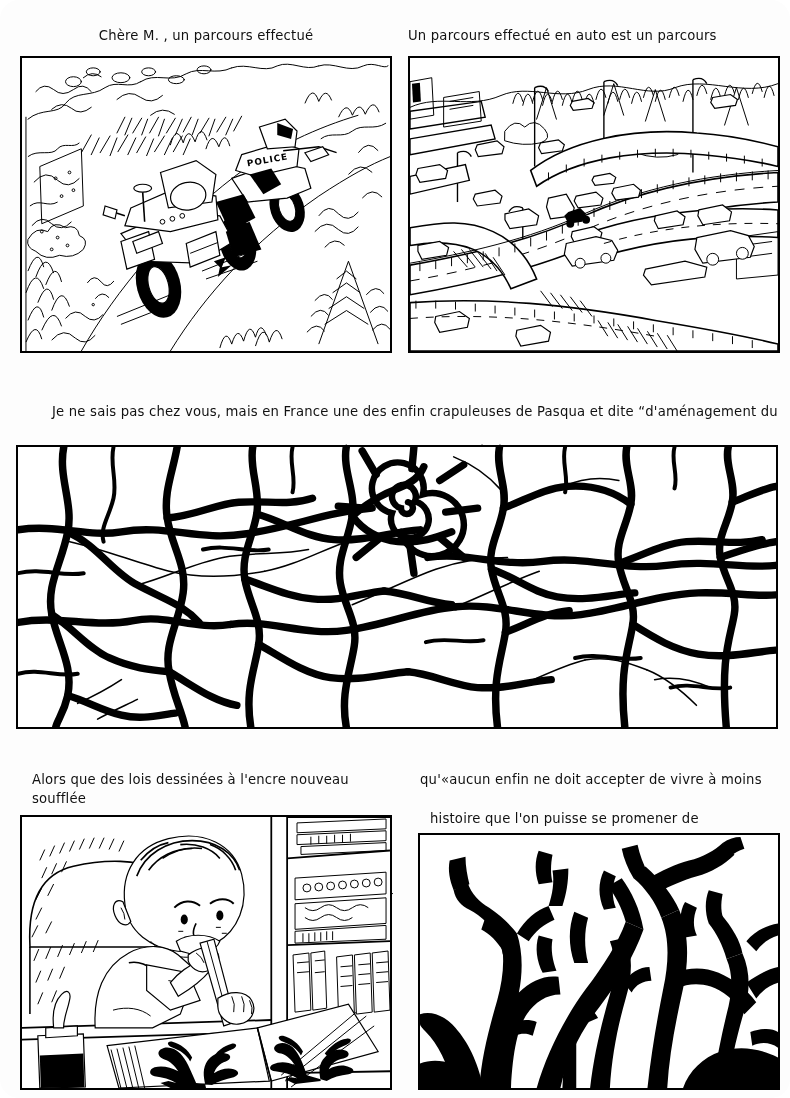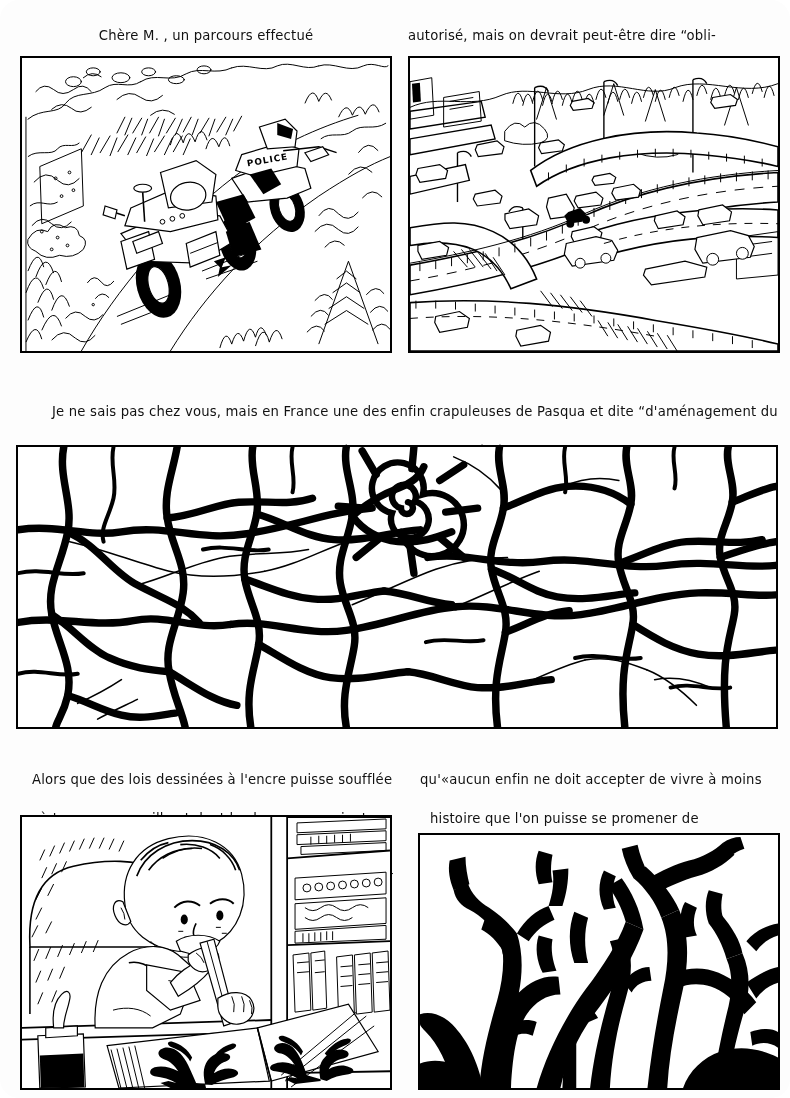--- a/index.html
+++ b/index.html
@@ -102,20 +102,21 @@
 <body>
 
 <div class="page">
 
   <div class="cap-tl caption">
     <span>Chère M. , un parcours effectué</span>
     <span>en moto est un parcours motorisé.</span>
   </div>
 
   <div class="cap-tr caption">
+    <span>Un parcours  effectué en auto est un parcours</span>
     <span>autorisé, mais on devrait peut-être dire “obli-</span>
     <span>gatoire”, puisqu'on ne nous laisse guère de choix.</span>
   </div>
 
   <div class="panel" id="panel-moto">
     <svg viewBox="0 0 372 297" preserveAspectRatio="none">
       <rect x="0" y="0" width="372" height="297" fill="#fff"></rect>
 
       <path class="ink-thin" d="M60 297 C95 235 150 170 215 120 C255 90 300 70 340 58"></path>
       <path class="ink-thin" d="M150 297 C185 240 235 185 300 140 C330 120 352 108 372 100"></path>
@@ -659,21 +660,21 @@
         <path d="M430 66 L462 62"></path>
         <path d="M424 92 L448 112"></path>
         <path d="M394 100 L398 128"></path>
         <path d="M362 94 L340 112"></path>
         <path d="M350 62 L322 60"></path>
       </g>
     </svg>
   </div>
 
   <div class="cap-bl caption">
-    <span>Alors que des lois dessinées à l'encre puisse soufflée</span>
+    <span>Alors que des lois dessinées à l'encre nouveau soufflée</span>
     <span>à travers une paille et dont les bavures seraient dues à</span>
     <span>un plaisant hasard, pourraient plutôt recommander</span>
   </div>
 
   <div class="cap-br caption">
     <span>qu'«aucun enfin ne doit accepter de vivre à moins</span>
     <span>histoire que l'on puisse se promener de</span>
     <span>branche en branche, enfin et de nouveau.</span>
   </div>
 

